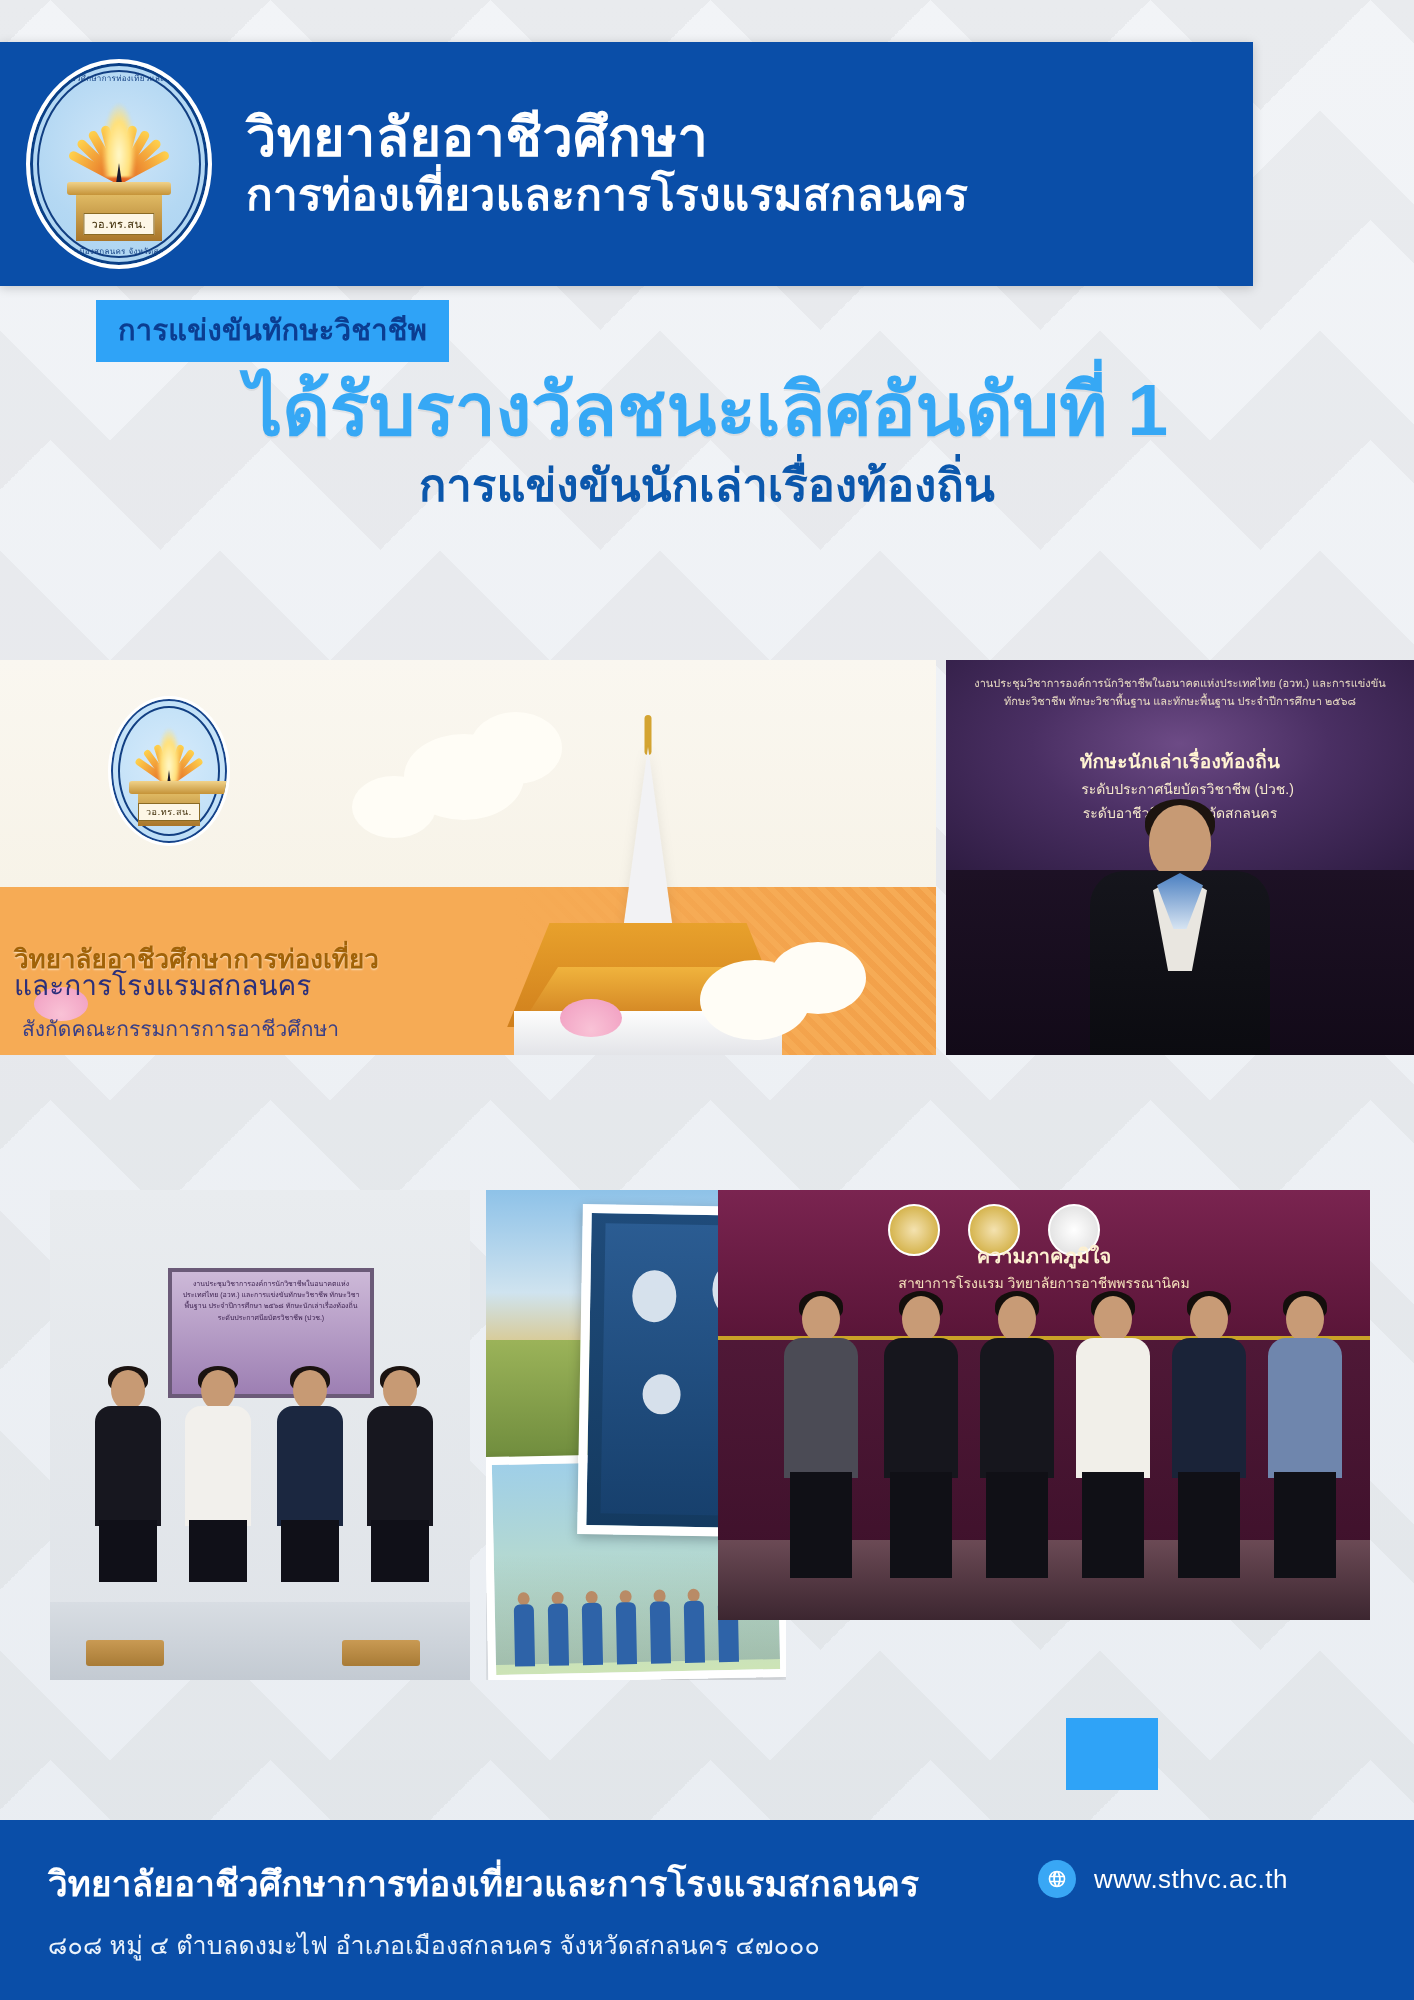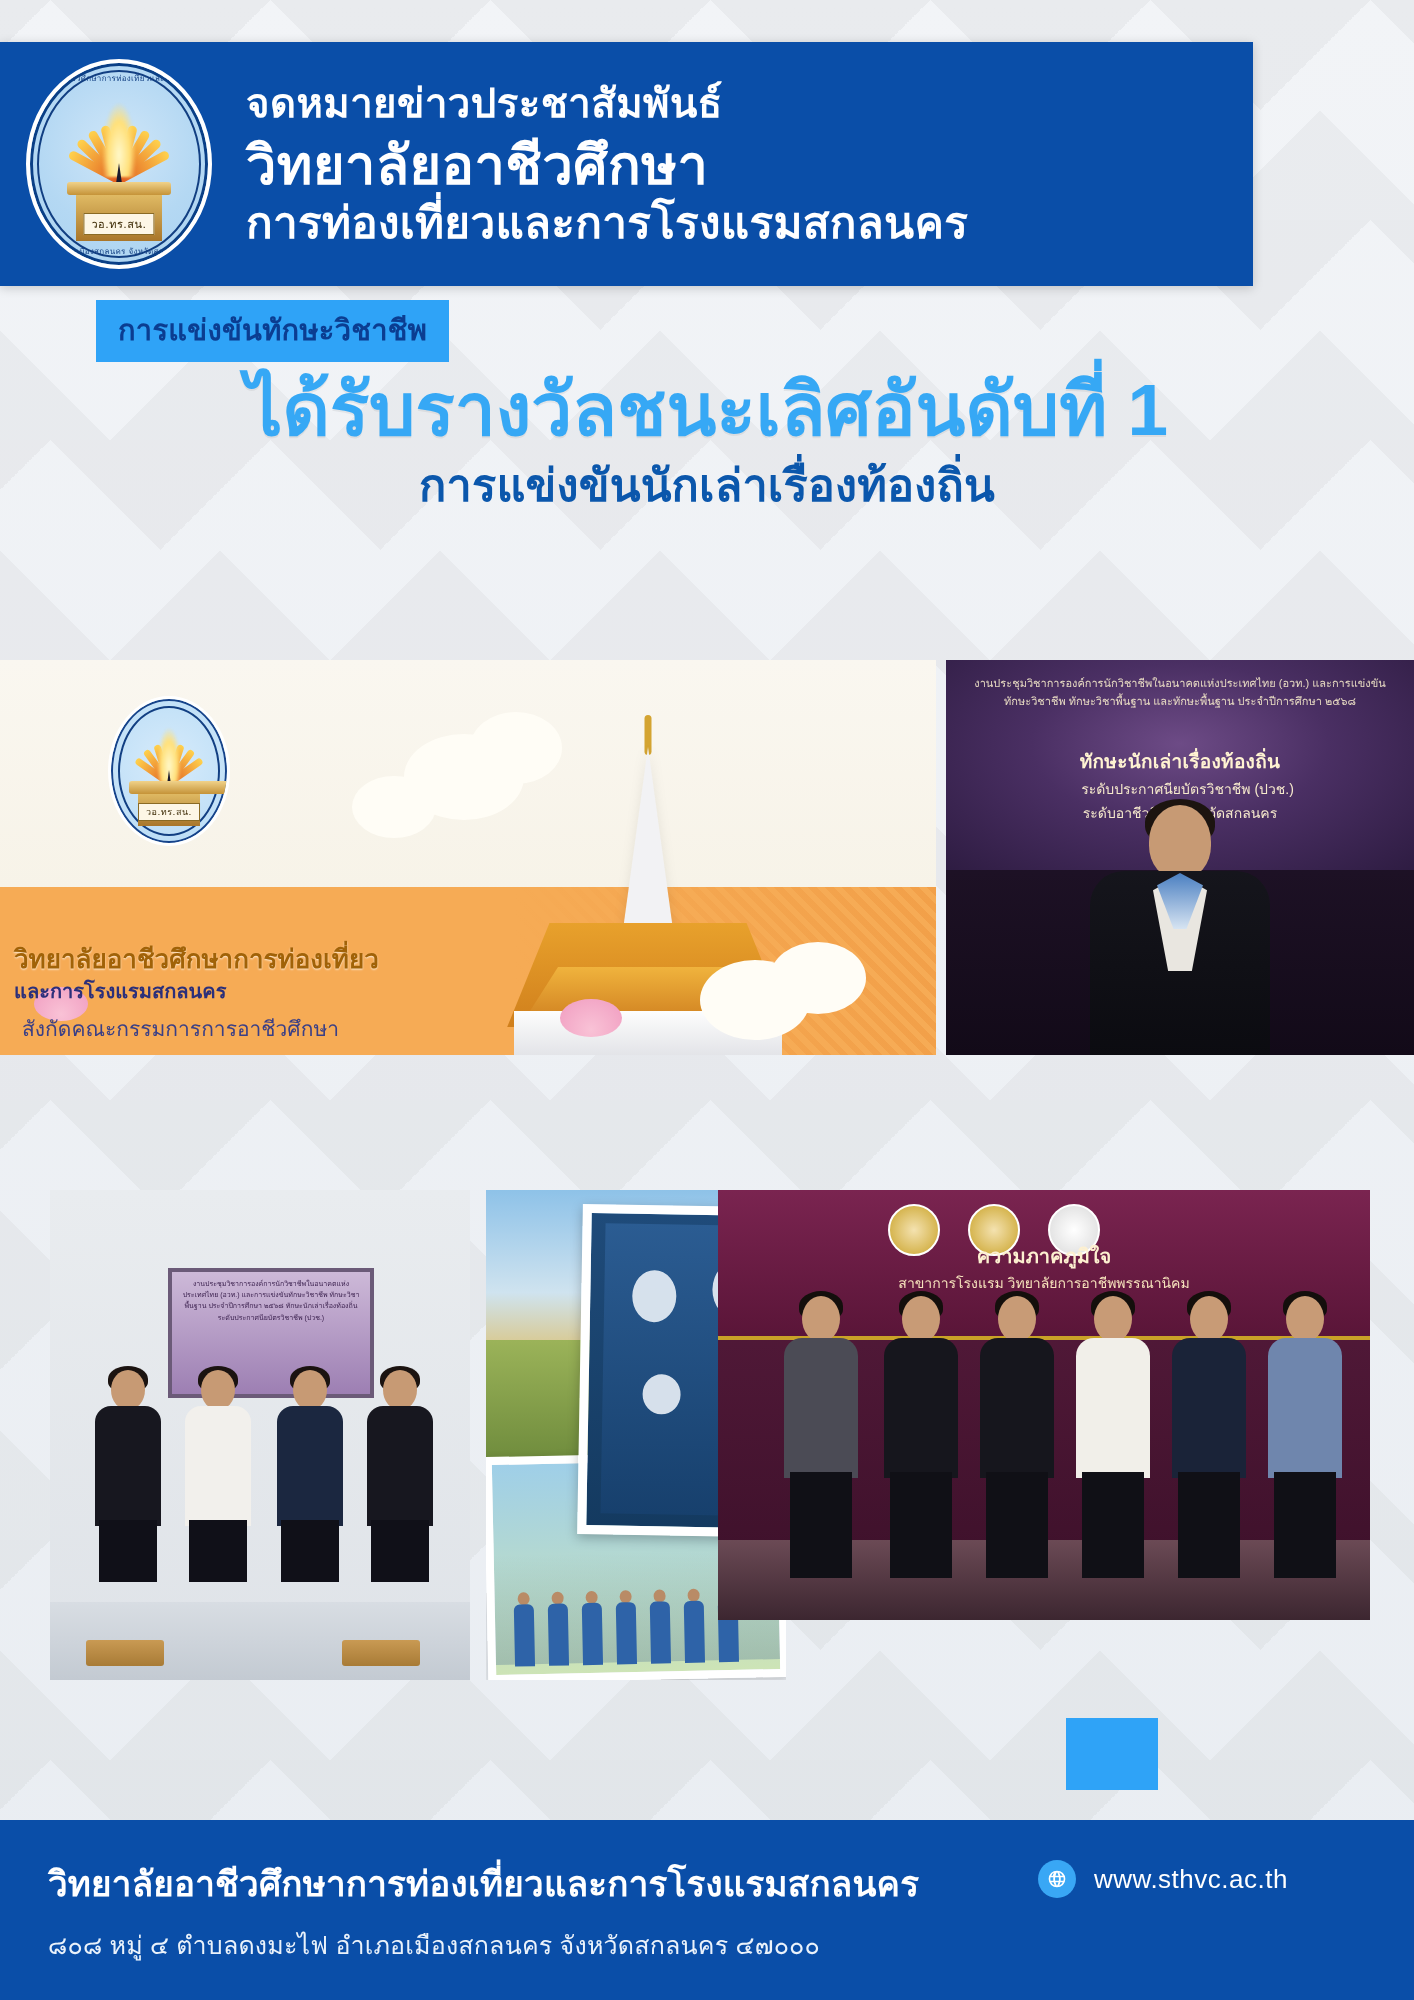--- a/index.html
+++ b/index.html
@@ -170,21 +170,21 @@
     border:3px solid #ffffff; box-shadow:0 0 0 2px #16438a inset;
     overflow:hidden;
   }
   .bp-text1{
     position:absolute; left:14px; bottom:80px;
     color:#a16207; font-size:26px; font-weight:bold; line-height:1.2;
     text-shadow:0 1px 2px rgba(255,255,255,.8);
   }
   .bp-text2{
     position:absolute; left:14px; bottom:52px;
-    color:#2b2f7a; font-size:20px; font-weight:bold; line-height:1.2;
+    color:#2b2f7a; font-size:28px; font-weight:normal; line-height:1.2;
   }
   .bp-text3{
     position:absolute; left:22px; bottom:14px;
     color:#3a3f86; font-size:21px; line-height:1.2;
   }
 
   .stage-photo{
     position:absolute; right:0; top:0; width:468px; height:395px;
     background:linear-gradient(#2a1934,#120a18); overflow:hidden;
   }
@@ -382,21 +382,20 @@
         <div class="ray" style="transform:translateX(-50%) rotate(46deg)"></div>
         <div class="ray" style="transform:translateX(-50%) rotate(62deg)"></div>
         <div class="glow"></div>
         <div class="stupa"></div>
         <div class="stupa-base"></div>
         <div class="emblem-plate">วอ.ทร.สน.</div>
         <div class="emblem-arc bot">อำเภอเมืองสกลนคร จังหวัดสกลนคร</div>
       </div>
     </div>
     <div class="header-text">
-      <div class="kicker">จดหมายข่าวประชาสัมพันธ์</div>
       <div class="h-title">วิทยาลัยอาชีวศึกษา</div>
       <div class="h-title2">การท่องเที่ยวและการโรงแรมสกลนคร</div>
     </div>
   </div>
 
   <div class="announce">
     <div class="badge">การแข่งขันทักษะวิชาชีพ</div>
     <div class="headline">ได้รับรางวัลชนะเลิศอันดับที่ 1</div>
     <div class="subheadline">การแข่งขันนักเล่าเรื่องท้องถิ่น</div>
   </div>

